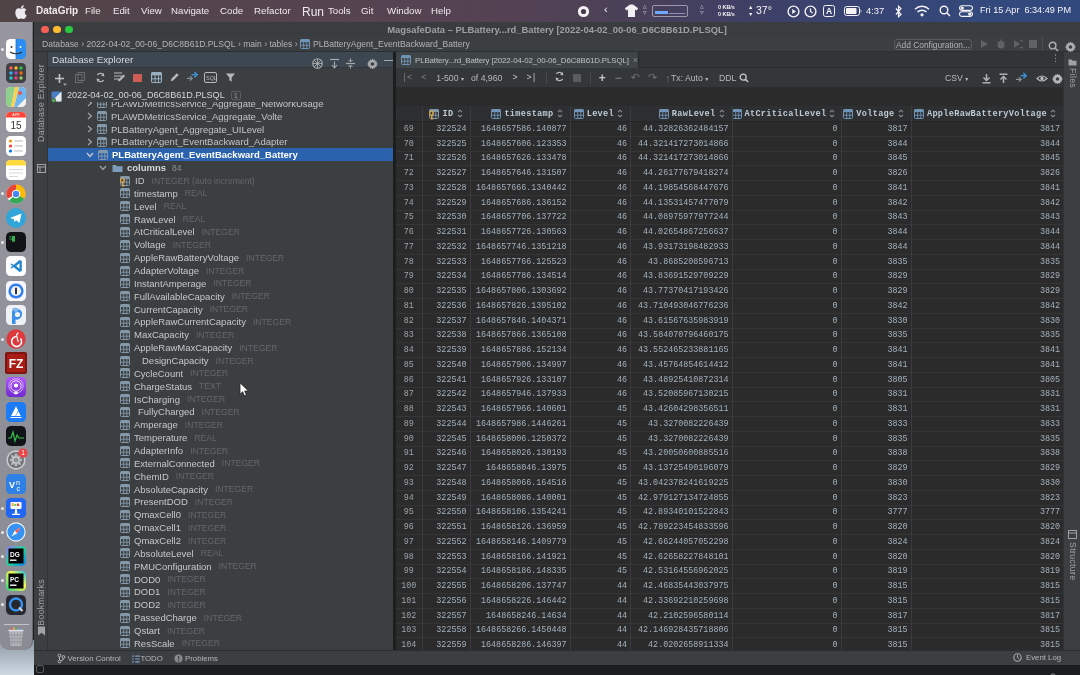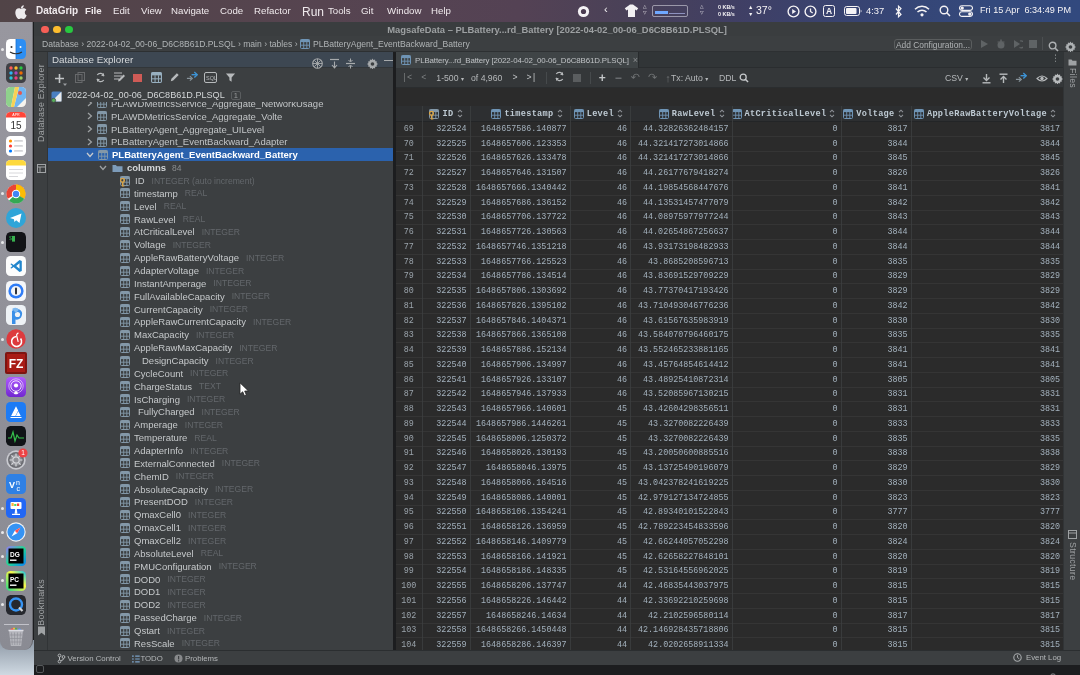--- a/index.html
+++ b/index.html
@@ -18,21 +18,21 @@
 .drow .c {flex:none;text-align:right;padding-right:3px}
 .drow .gn {flex:none;width:25.5px;text-align:center;color:#9aa3ab}
 .hc {flex:none;display:inline-flex;align-items:center;justify-content:flex-end;font-weight:bold;color:#becad3;letter-spacing:0.3px}
 </style></head><body>
 
 <div id="menubar">
     <svg width="12" height="14" viewBox="0 0 814 1000" style="position:absolute;left:15px;top:4.5px">
       <path fill="#eceaec" d="M788 341c-6 4-109 62-109 190 0 148 130 200 134 201-1 3-21 71-69 141-43 61-88 123-156 123s-86-40-165-40c-77 0-104 41-167 41s-107-57-157-127C41 788 0 659 0 537c0-196 127-300 253-300 67 0 122 44 164 44 40 0 102-47 178-47 29 0 132 3 193 107zM554 180c31-37 53-89 53-141 0-7-1-15-2-21-50 2-110 34-146 76-29 33-56 85-56 138 0 8 1 16 2 19 3 1 8 2 13 2 45 0 102-30 136-73z"></path>
     </svg>
     <span style="position:absolute;left:36px;top:5px;font-size:10px;font-weight:bold;color:#efe9ec">DataGrip</span>
-    <span style="position:absolute;left:85px;top:5px;font-size:9.7px;font-weight:700;color:#efe9ec">File</span>
+    <span style="position:absolute;left:85px;top:5px;font-size:9.7px;font-weight:400;color:#efe9ec">File</span>
     <span style="position:absolute;left:113px;top:5px;font-size:9.7px;font-weight:500;color:#efe9ec">Edit</span>
     <span style="position:absolute;left:141px;top:5px;font-size:9.7px;font-weight:500;color:#efe9ec">View</span>
     <span style="position:absolute;left:171px;top:5px;font-size:9.7px;font-weight:500;color:#efe9ec">Navigate</span>
     <span style="position:absolute;left:220px;top:5px;font-size:9.7px;font-weight:500;color:#efe9ec">Code</span>
     <span style="position:absolute;left:254px;top:5px;font-size:9.7px;font-weight:500;color:#efe9ec">Refactor</span>
     <span style="position:absolute;left:302px;top:5px;font-size:12px;font-weight:500;color:#efe9ec">Run</span>
     <span style="position:absolute;left:328px;top:5px;font-size:9.7px;font-weight:500;color:#efe9ec">Tools</span>
     <span style="position:absolute;left:361px;top:5px;font-size:9.7px;font-weight:500;color:#efe9ec">Git</span>
     <span style="position:absolute;left:387px;top:5px;font-size:9.7px;font-weight:500;color:#efe9ec">Window</span>
     <span style="position:absolute;left:431px;top:5px;font-size:9.7px;font-weight:500;color:#efe9ec">Help</span>

